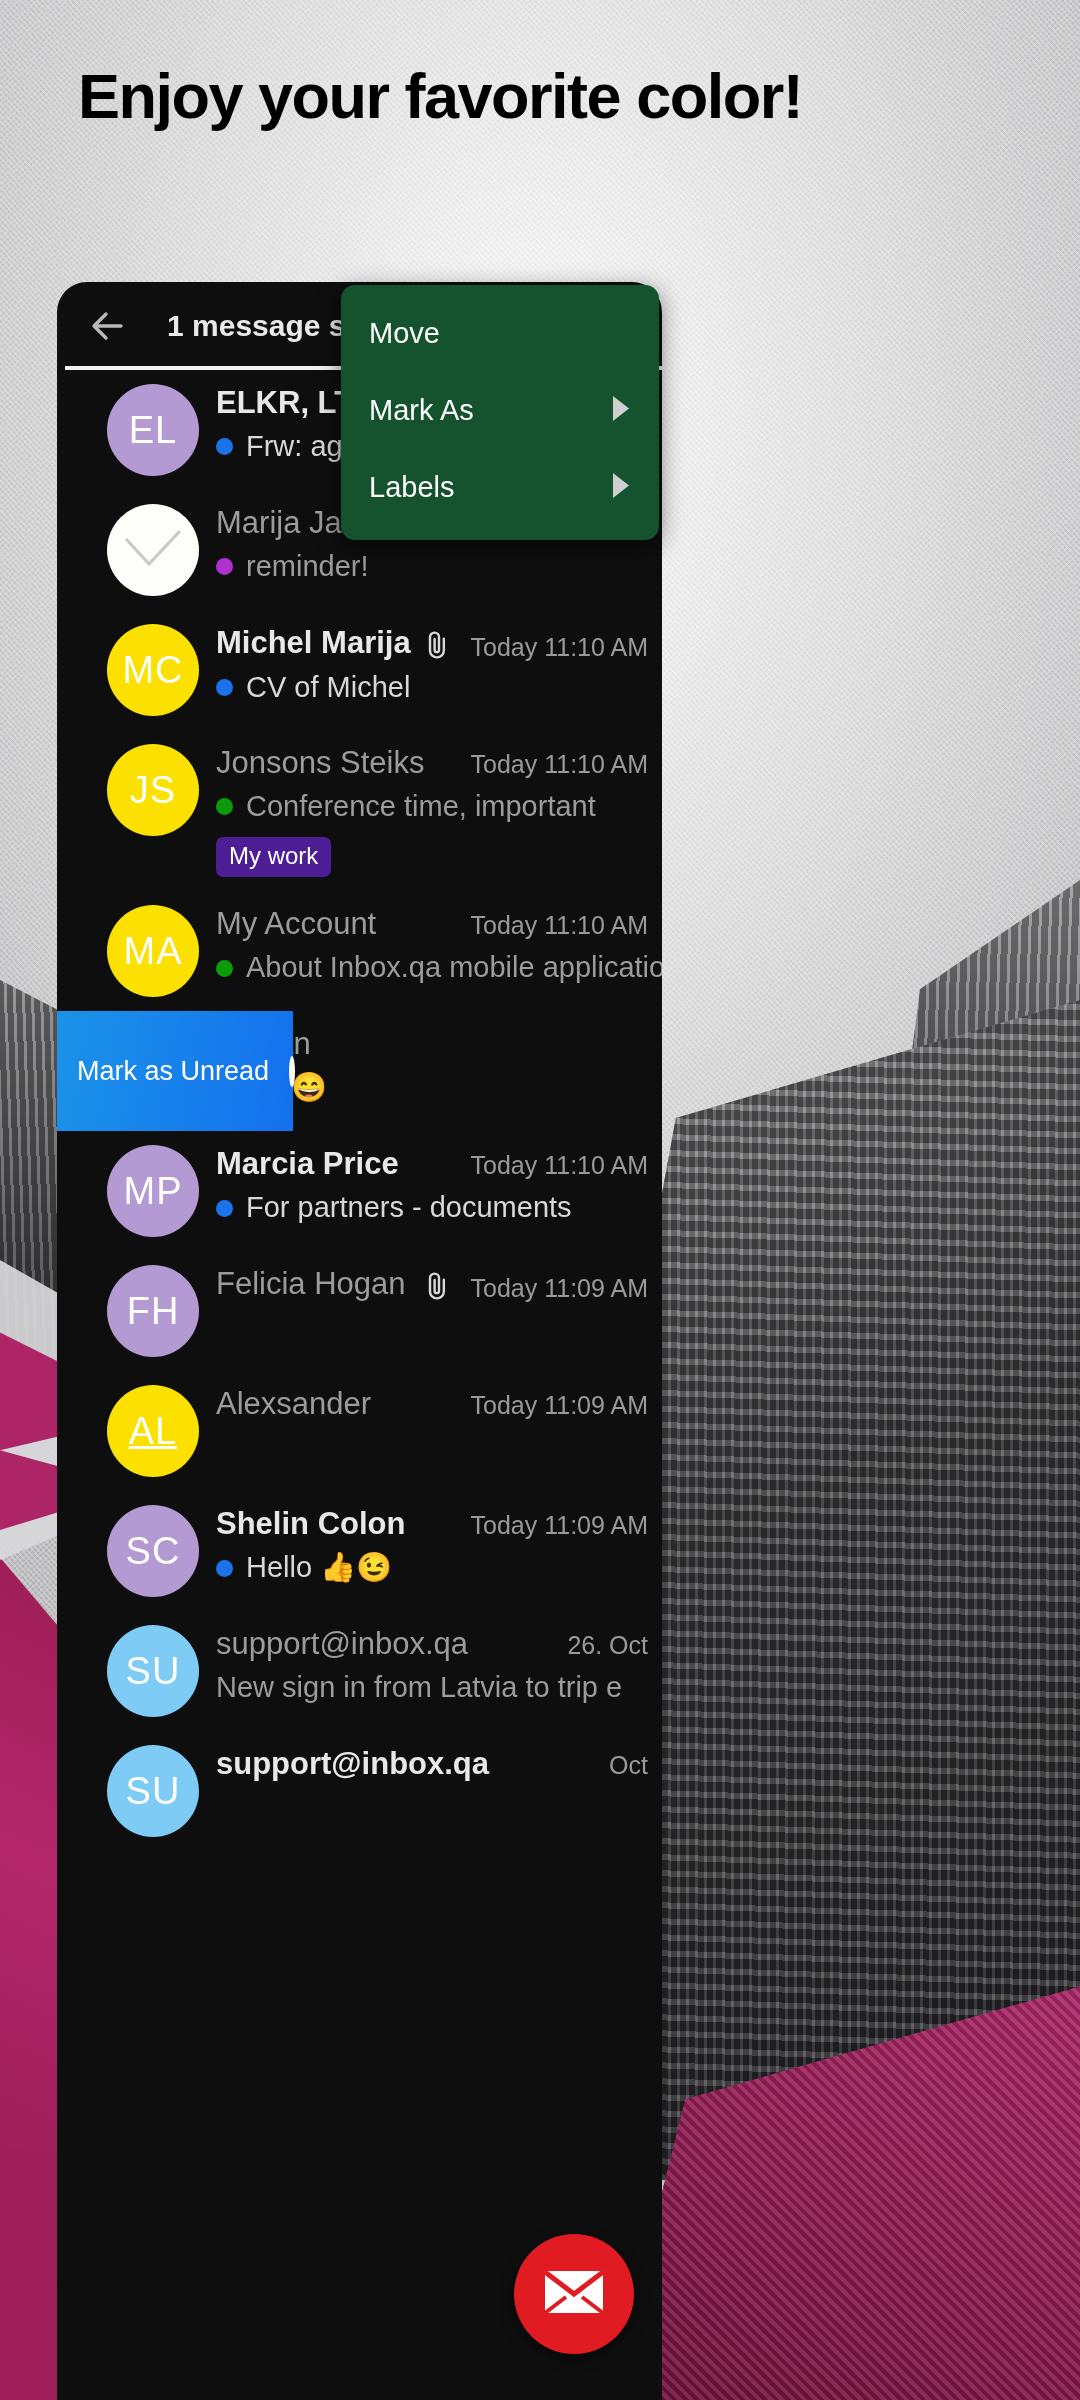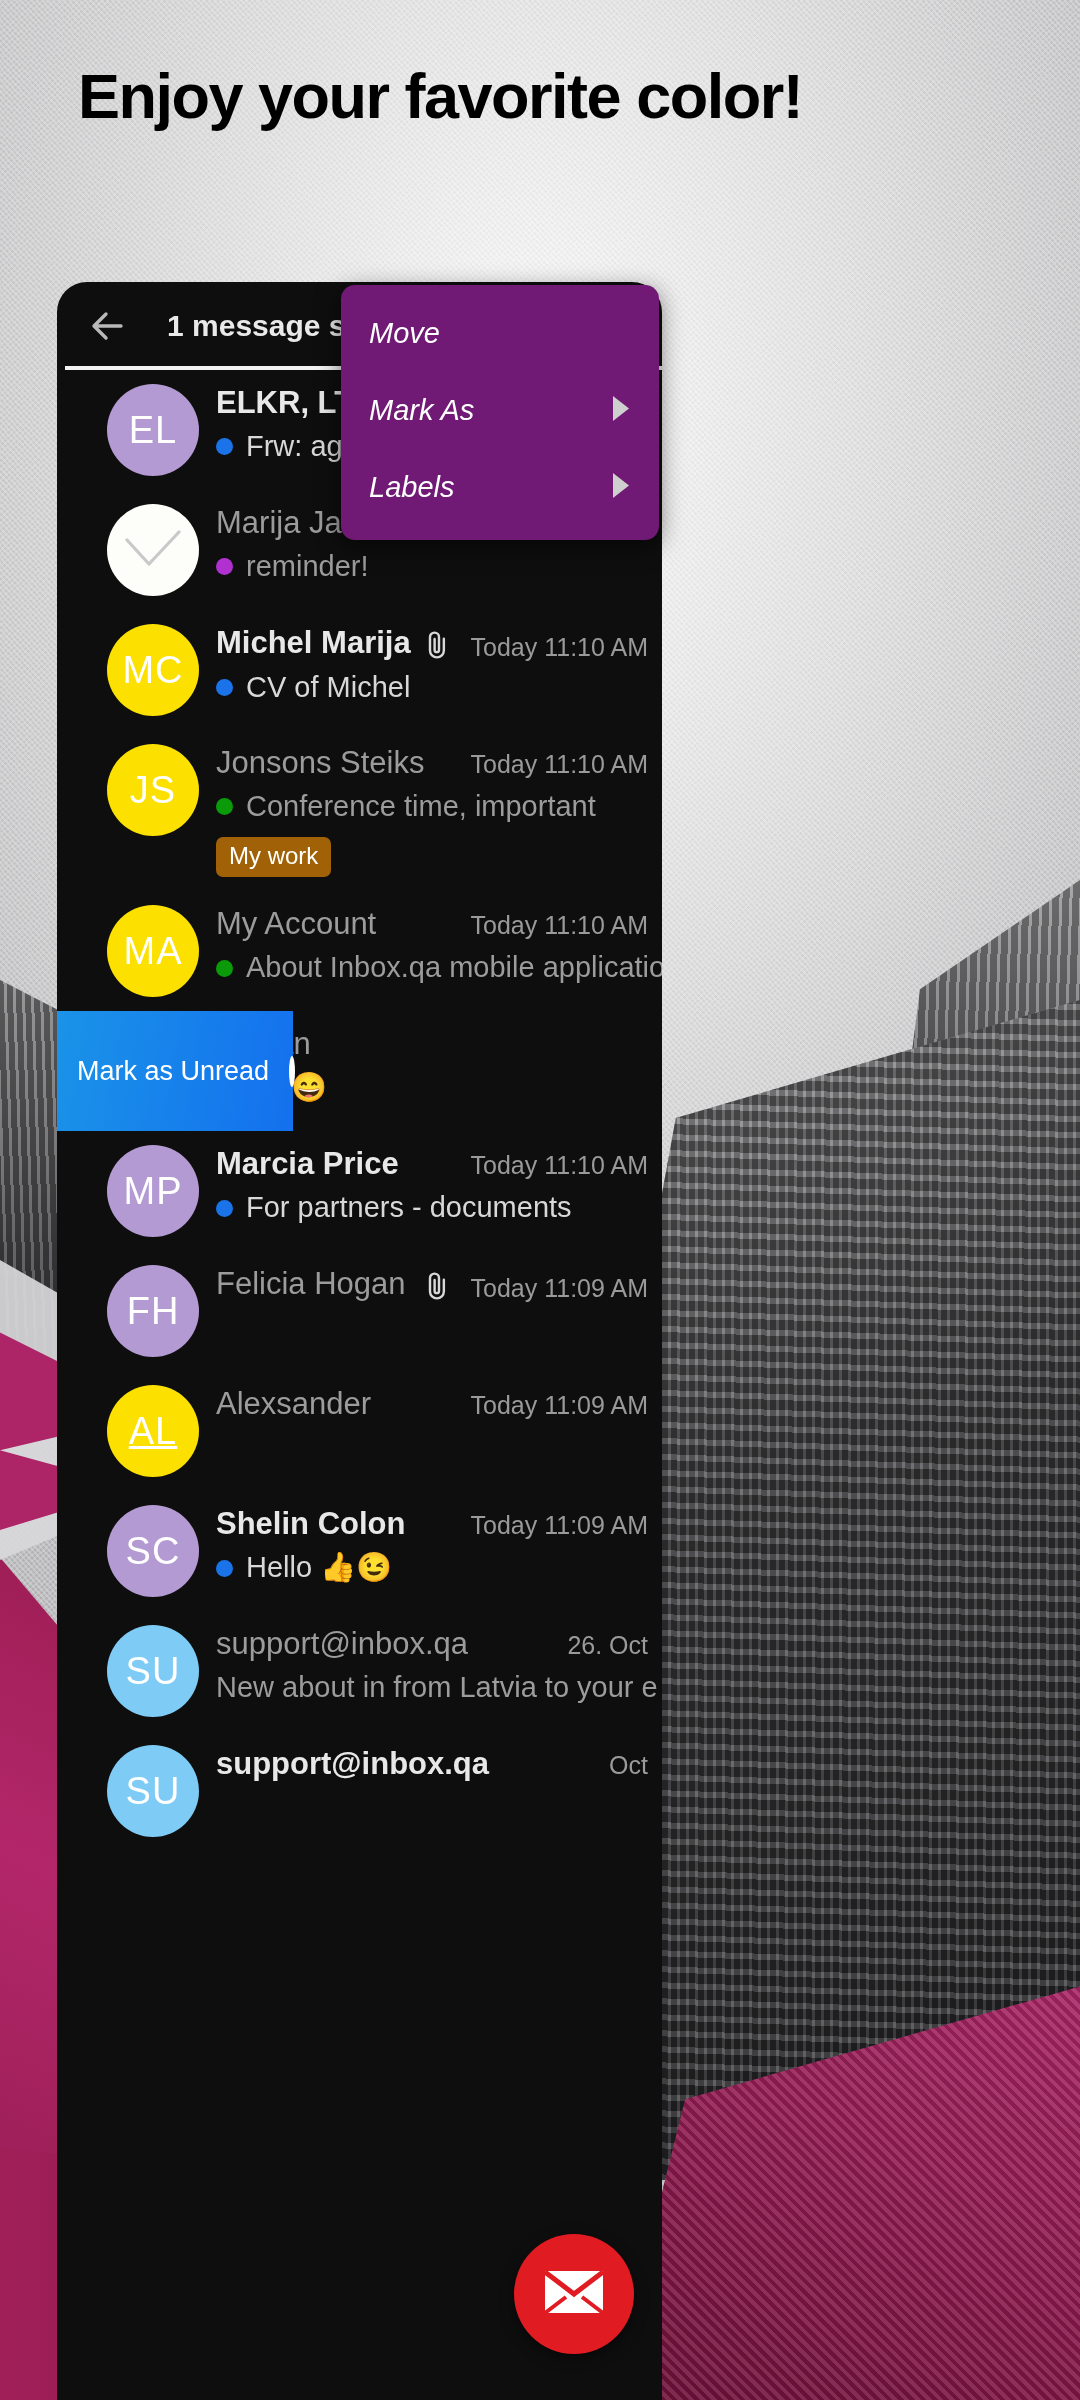--- a/index.html
+++ b/index.html
@@ -256,21 +256,21 @@
           <span>JS</span>
         </div>
         <div class="row-body"><div class="row-top">
             <div class="sender">Jonsons Steiks</div>
             <div class="meta">
               <span class="time">Today 11:10 AM</span>
             </div>
           </div><div class="subject-line">
             <span class="dot" style="background: rgb(10, 154, 10);"></span>
             <span class="subject">Conference time, important</span>
-          </div><div class="label-chip" style="background: #a16207;">My work</div></div>
+          </div><div class="label-chip" style="background: #4c1d95;">My work</div></div>
       </div>
       <div class="row">
         <div class="avatar" style="background: rgb(251, 224, 0); text-align: center;">
           <span>MA</span>
         </div>
         <div class="row-body">
           <div class="row-top">
             <div class="sender">My Account</div>
             <div class="meta">
               <span class="time">Today 11:10 AM</span>
@@ -367,21 +367,21 @@
           <span>SU</span>
         </div>
         <div class="row-body">
           <div class="row-top">
             <div class="sender">support@inbox.qa</div>
             <div class="meta">
               <span class="time">26. Oct</span>
             </div>
           </div>
           <div class="subject-line">
-            <span class="subject">New about in from Latvia to your e</span>
+            <span class="subject">New sign in from Latvia to trip e</span>
           </div>
         </div>
       </div>
       <div class="row">
         <div class="avatar" style="background: rgb(126, 203, 245);">
           <span>SU</span>
         </div>
         <div class="row-body">
           <div class="row-top">
             <div class="sender unread">support@inbox.qa</div>
@@ -397,21 +397,21 @@
     <span>
       <svg width="62" height="46" viewBox="0 0 62 46">
         <rect x="2" y="2" width="58" height="42" rx="2" fill="#ffffff"></rect>
         <path d="M2 3l29 22L60 3" stroke="#e01b22" stroke-width="5" fill="none"></path>
         <path d="M2 44l21-16M60 44L39 28" stroke="#e01b22" stroke-width="4" fill="none"></path>
       </svg>
     </span>
   </div>
 </div>
 
-<div class="popup" style="background: #701a75; font-style: italic;">
+<div class="popup" style="background: #14532d;">
     <div class="menu-item">
       <div class="menu-label">Move</div>
     </div>
     <div class="menu-item">
       <div class="menu-label">Mark As</div>
       <span class="menu-arrow"><svg width="20" height="27" viewBox="0 0 20 27">
           <path d="M2 1l16 12.5L2 26z" fill="#cfcfcf"></path>
         </svg></span>
     </div>
     <div class="menu-item">

